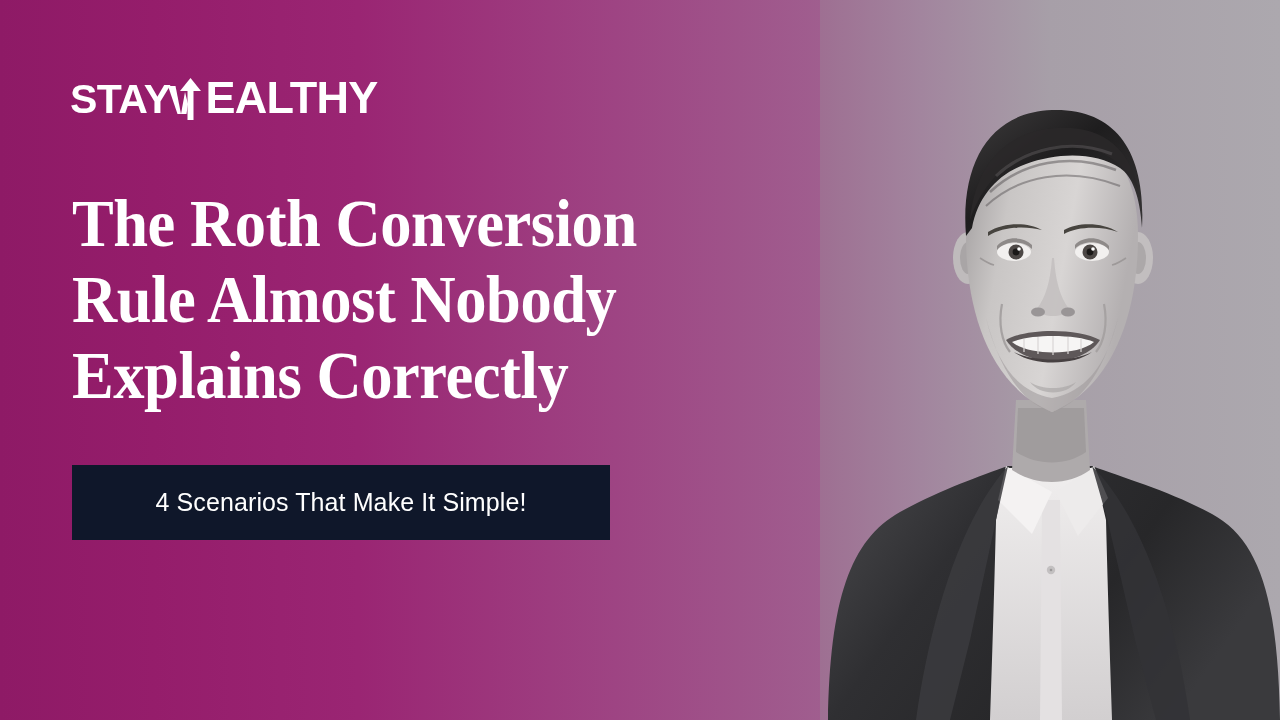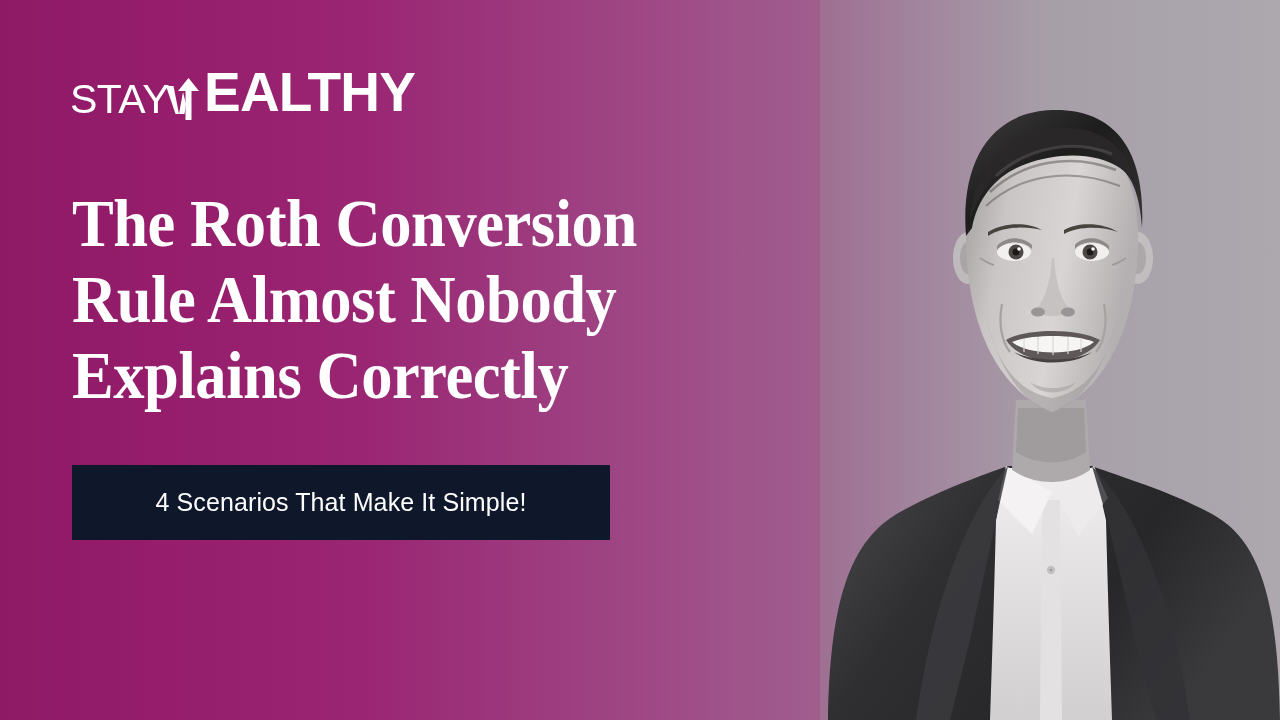--- a/index.html
+++ b/index.html
@@ -35,34 +35,34 @@
     position:absolute;
     left:70px; top:72px;
     height:48px;
     display:flex; align-items:flex-end;
     color:#ffffff;
     white-space:nowrap;
   }
   .logo-stay {
     font-family:"Liberation Sans", sans-serif;
     font-size:41px;
-    font-weight:400;
+    font-weight:700;
     letter-spacing:-0.5px;
     line-height:1;
   }
   .logo-mark {
     position:relative;
     width:40px; height:42px;
     margin:0 -2px 0 -3px;
     flex:0 0 auto;
   }
   .logo-mark svg { display:block; width:100%; height:100%; overflow:visible; }
   .logo-wealthy {
     font-family:"Liberation Sans", sans-serif;
-    font-size:55px;
+    font-size:45px;
     font-weight:700;
     letter-spacing:-0.8px;
     line-height:1;
   }
 
   
   .headline {
     position:absolute;
     left:72px; top:185px;
     width:790px;

